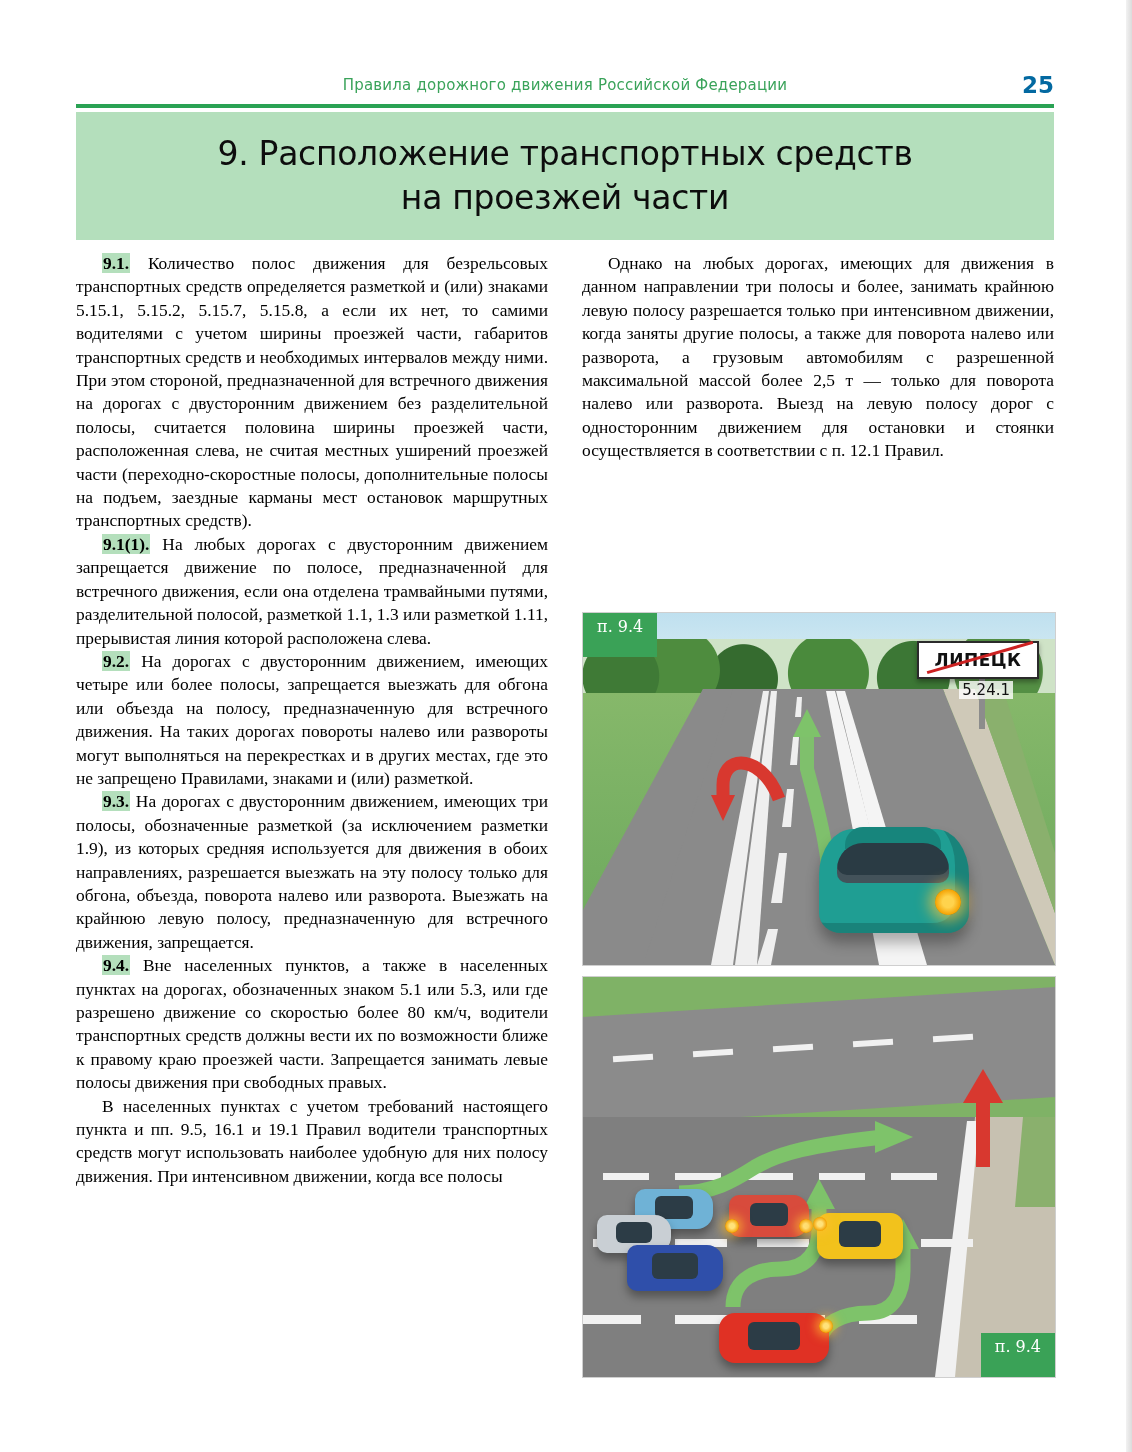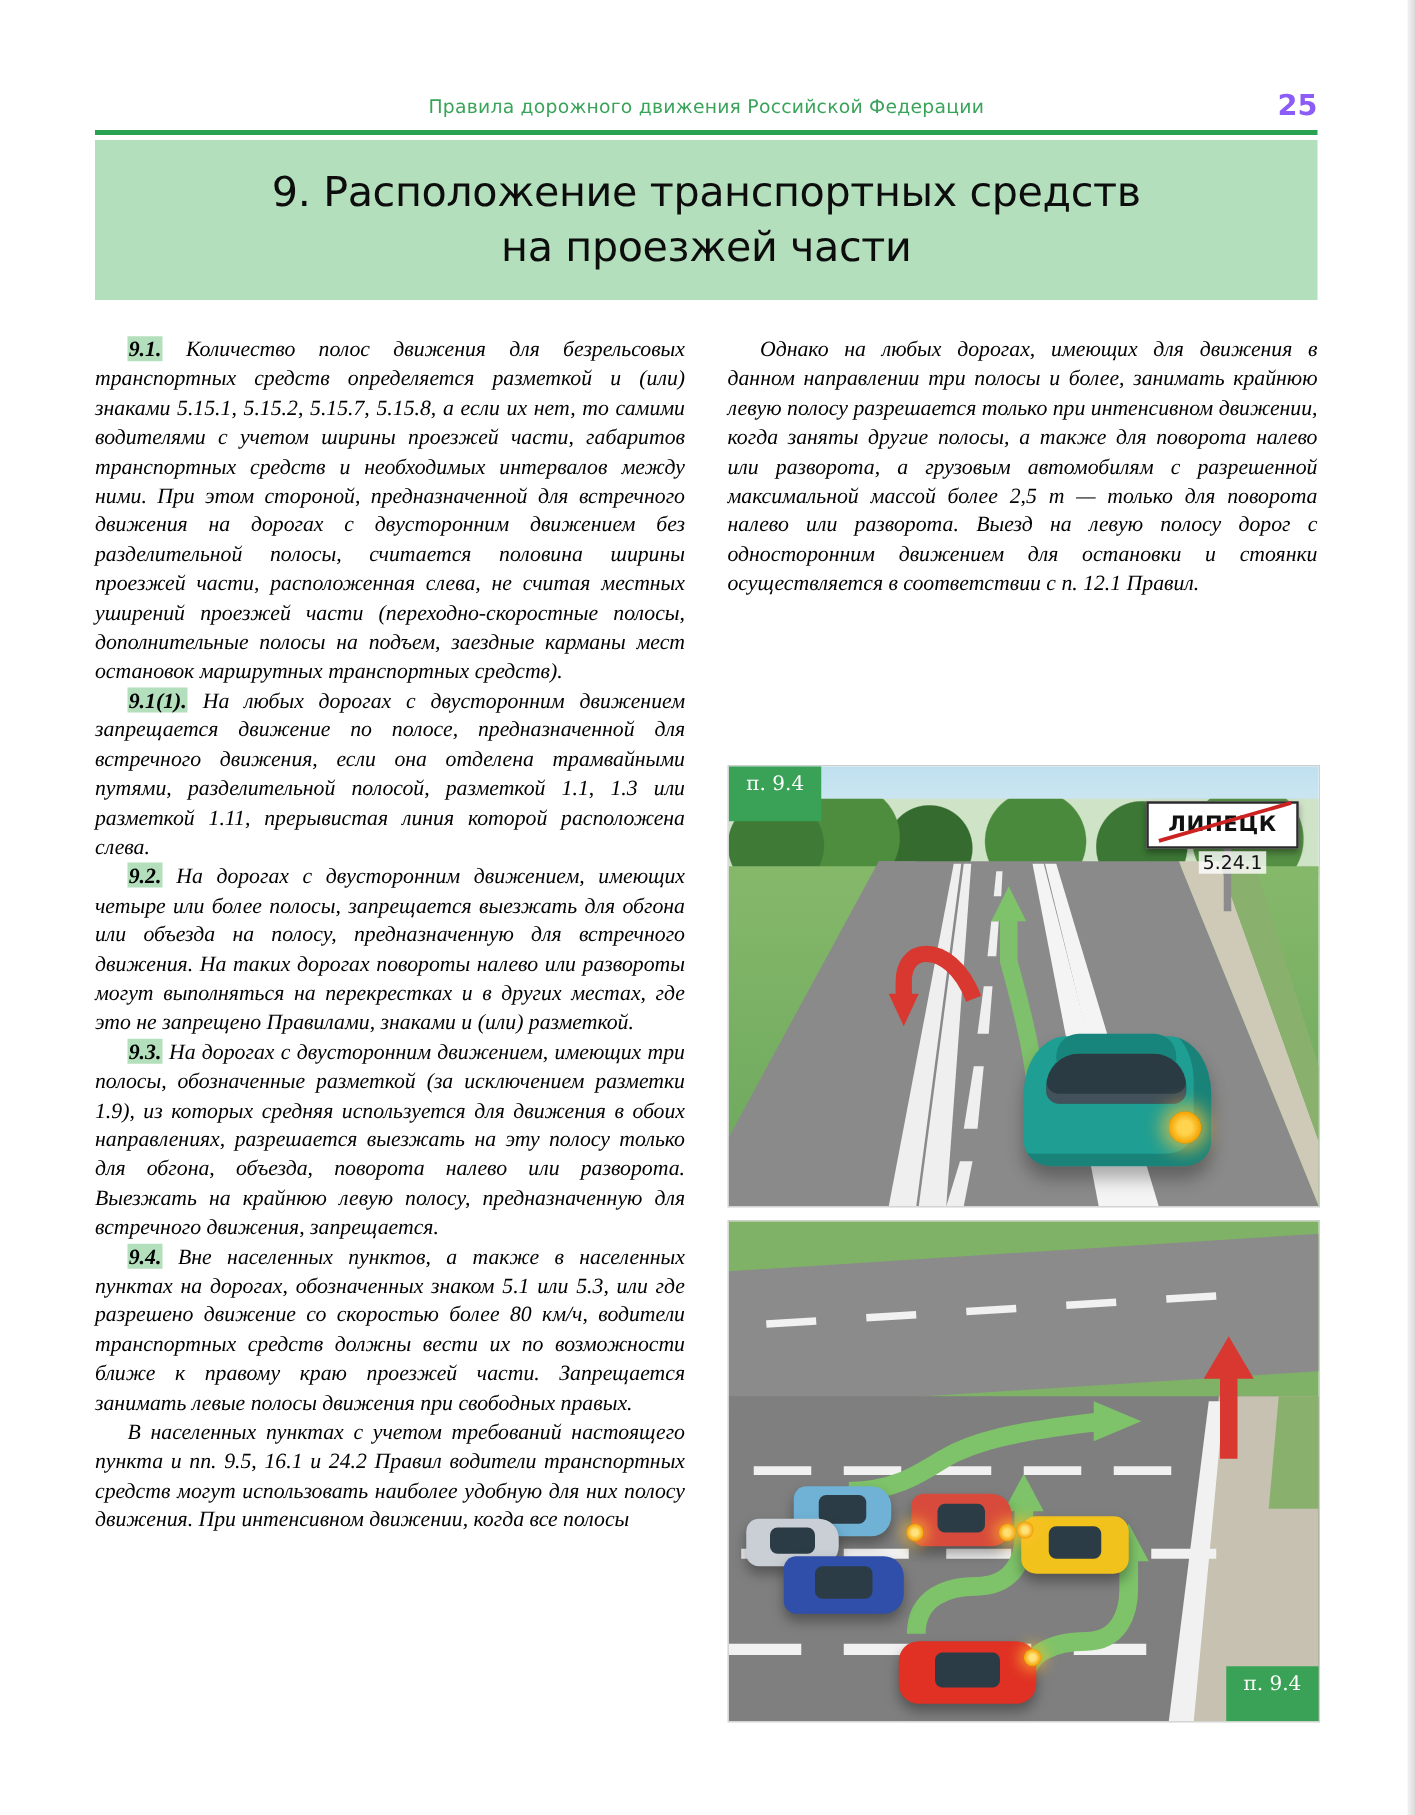--- a/index.html
+++ b/index.html
@@ -38,21 +38,21 @@
     color: #3aa35a;
     letter-spacing: 0.2px;
   }
   .page-number {
     position: absolute;
     right: 0;
     top: -4px;
     font-family: "DejaVu Sans", sans-serif;
     font-weight: bold;
     font-size: 23px;
-    color: #8b5cf6;
+    color: #0369a1;
   }
   .rule-top {
     position: absolute;
     left: 76px;
     top: 104px;
     width: 978px;
     height: 4px;
     background: #2aa254;
   }
   
@@ -72,28 +72,27 @@
     font-family: "DejaVu Sans", sans-serif;
     font-size: 33px;
     color: #0d0d0d;
     line-height: 1.33;
     letter-spacing: -0.3px;
     text-align: center;
   }
   
   .col {
     position: absolute;
-    top: 268px;
+    top: 252px;
     width: 472px;
     font-size: 17.4px;
     line-height: 1.345;
     text-align: justify;
     text-justify: inter-word;
     hyphens: manual;
-    font-style: italic;
   }
   .col-left  { left: 76px; }
   .col-right { left: 582px; }
   .col p {
     margin: 0;
     text-indent: 26px;
   }
   .num {
     background: #b4dfbc;
     font-weight: bold;
@@ -237,21 +236,21 @@
     <div class="title-line">9. Расположение транспортных средств</div>
     <div class="title-line">на проезжей части</div>
   </div>
 
   <div class="col col-left">
     <p><span class="num">9.1.</span><span> Количество полос движения для безрельсовых транспортных средств определяется разметкой и (или) знаками 5.15.1, 5.15.2, 5.15.7, 5.15.8, а если их нет, то самими водителями с учетом ширины проезжей части, габаритов транспортных средств и необходимых интервалов между ними. При этом стороной, предназначенной для встречного движения на дорогах с двусторонним движением без разделительной полосы, считается половина ширины проезжей части, расположенная слева, не считая местных уширений проезжей части (переходно-скоростные полосы, дополнительные полосы на подъем, заездные карманы мест остановок маршрутных транспортных средств).</span></p>
     <p><span class="num">9.1(1).</span><span> На любых дорогах с двусторонним движением запрещается движение по полосе, предназначенной для встречного движения, если она отделена трамвайными путями, разделительной полосой, разметкой 1.1, 1.3 или разметкой 1.11, прерывистая линия которой расположена слева.</span></p>
     <p><span class="num">9.2.</span><span> На дорогах с двусторонним движением, имеющих четыре или более полосы, запрещается выезжать для обгона или объезда на полосу, предназначенную для встречного движения. На таких дорогах повороты налево или развороты могут выполняться на перекрестках и в других местах, где это не запрещено Правилами, знаками и (или) разметкой.</span></p>
     <p><span class="num">9.3.</span><span> На дорогах с двусторонним движением, имеющих три полосы, обозначенные разметкой (за исключением разметки 1.9), из которых средняя используется для движения в обоих направлениях, разрешается выезжать на эту полосу только для обгона, объезда, поворота налево или разворота. Выезжать на крайнюю левую полосу, предназначенную для встречного движения, запрещается.</span></p>
     <p><span class="num">9.4.</span><span> Вне населенных пунктов, а также в населенных пунктах на дорогах, обозначенных знаком 5.1 или 5.3, или где разрешено движение со скоростью более 80 км/ч, водители транспортных средств должны вести их по возможности ближе к правому краю проезжей части. Запрещается занимать левые полосы движения при свободных правых.</span></p>
-    <p>В населенных пунктах с учетом требований настоящего пункта и пп. 9.5, 16.1 и 24.2 Правил водители транспортных средств могут использовать наиболее удобную для них полосу движения. При интенсивном движении, когда все полосы</p>
+    <p>В населенных пунктах с учетом требований настоящего пункта и пп. 9.5, 16.1 и 19.1 Правил водители транспортных средств могут использовать наиболее удобную для них полосу движения. При интенсивном движении, когда все полосы</p>
   </div>
 
   <div class="col col-right">
     <p>Однако на любых дорогах, имеющих для движения в данном направлении три полосы и более, занимать крайнюю левую полосу разрешается только при интенсивном движении, когда заняты другие полосы, а также для поворота налево или разворота, а грузовым автомобилям с разрешенной максимальной массой более 2,5 т — только для поворота налево или разворота. Выезд на левую полосу дорог с односторонним движением для остановки и стоянки осуществляется в соответствии с п. 12.1 Правил.</p>
   </div>
 
   <div class="figure fig1">
     <div class="sky1"></div>
     <div class="trees1"></div>
     <div class="grass1"></div>

